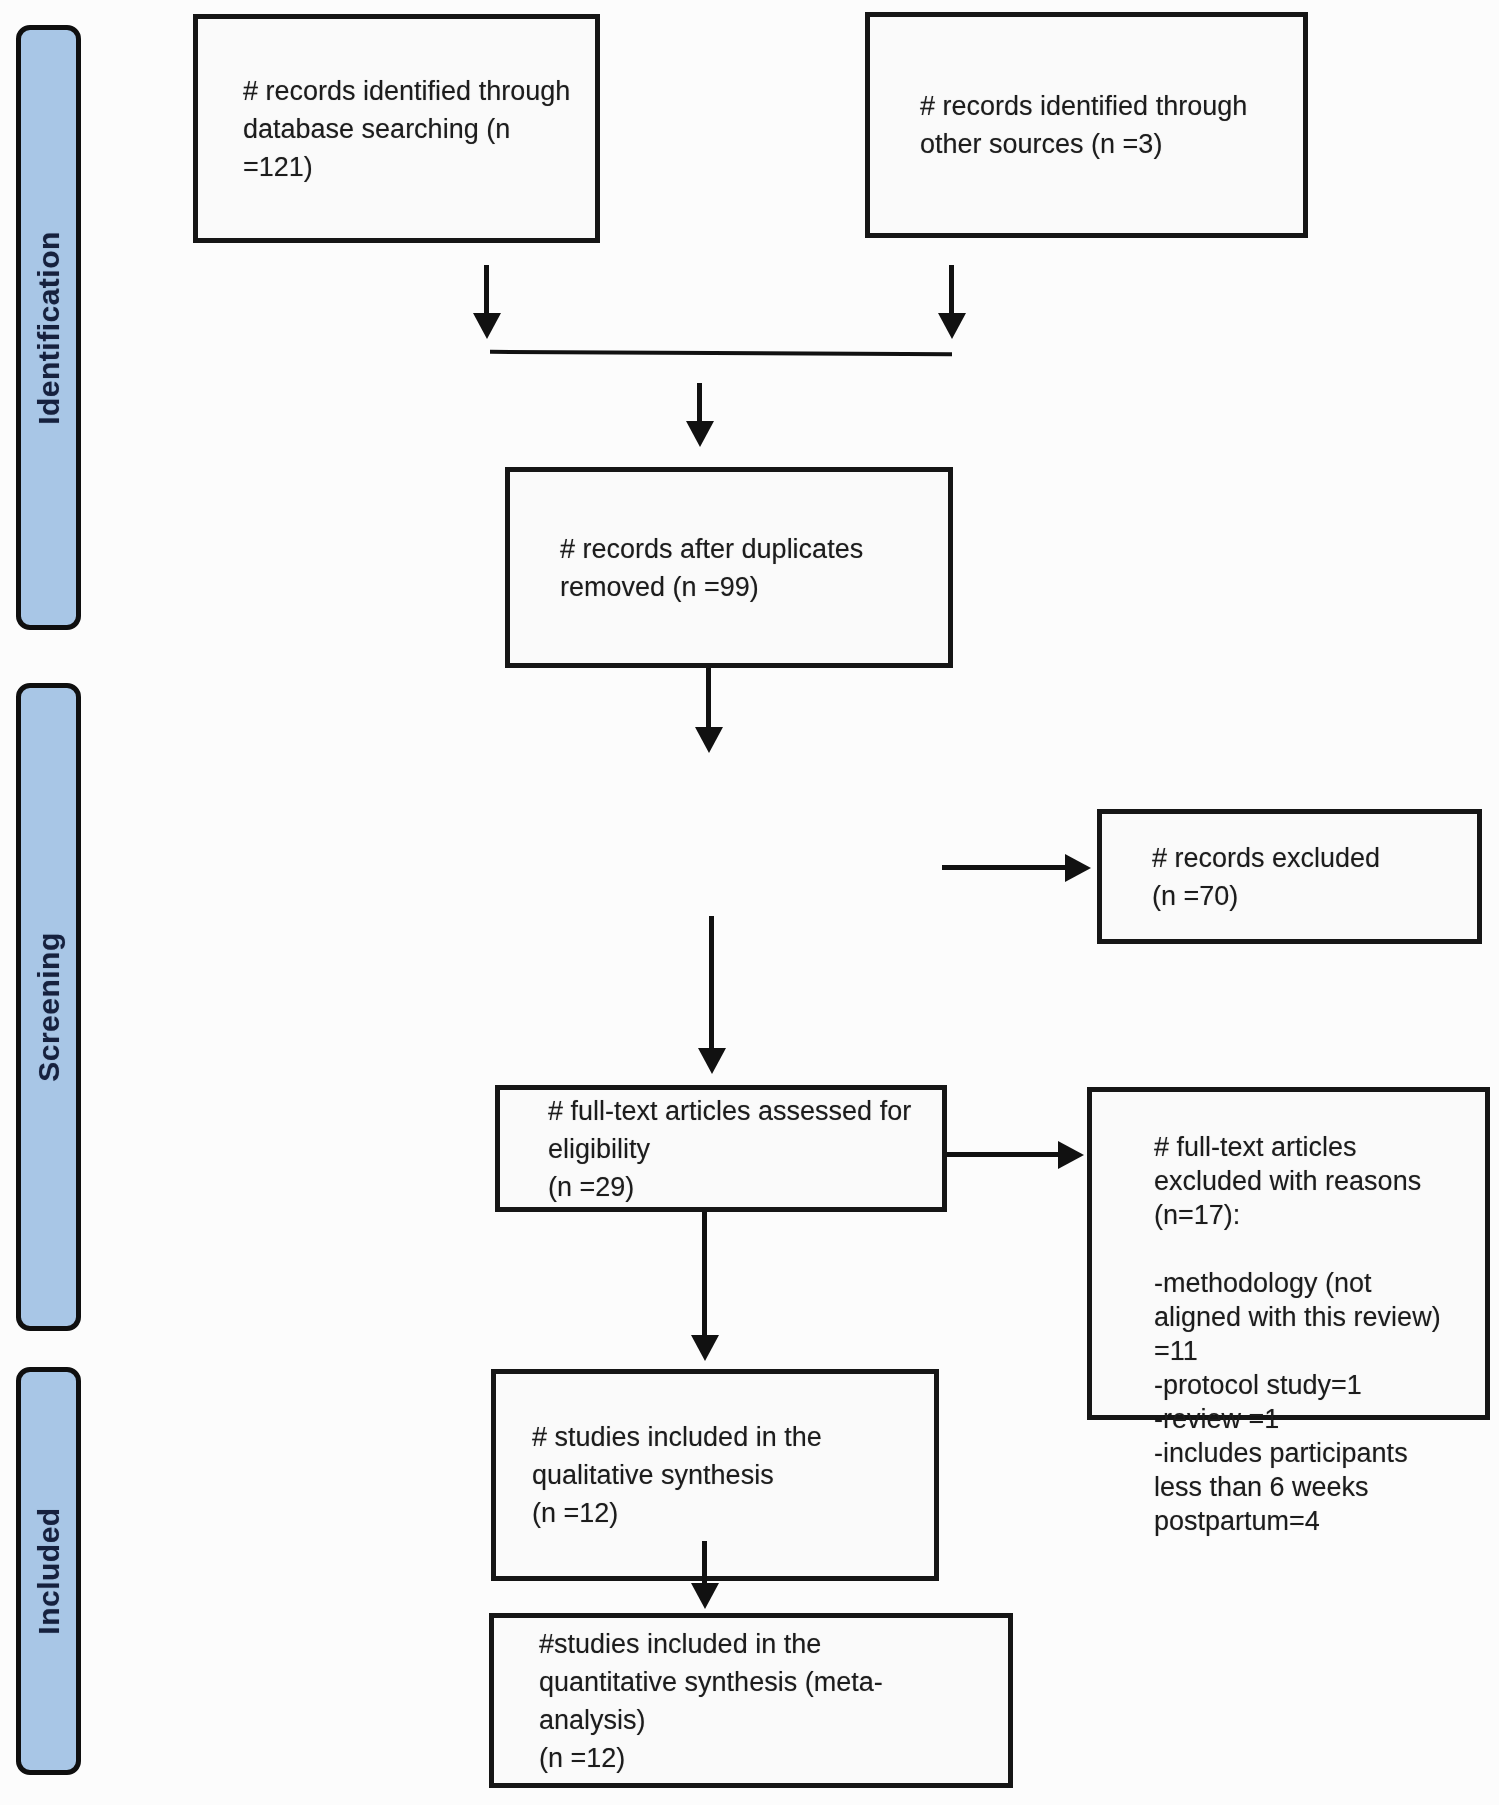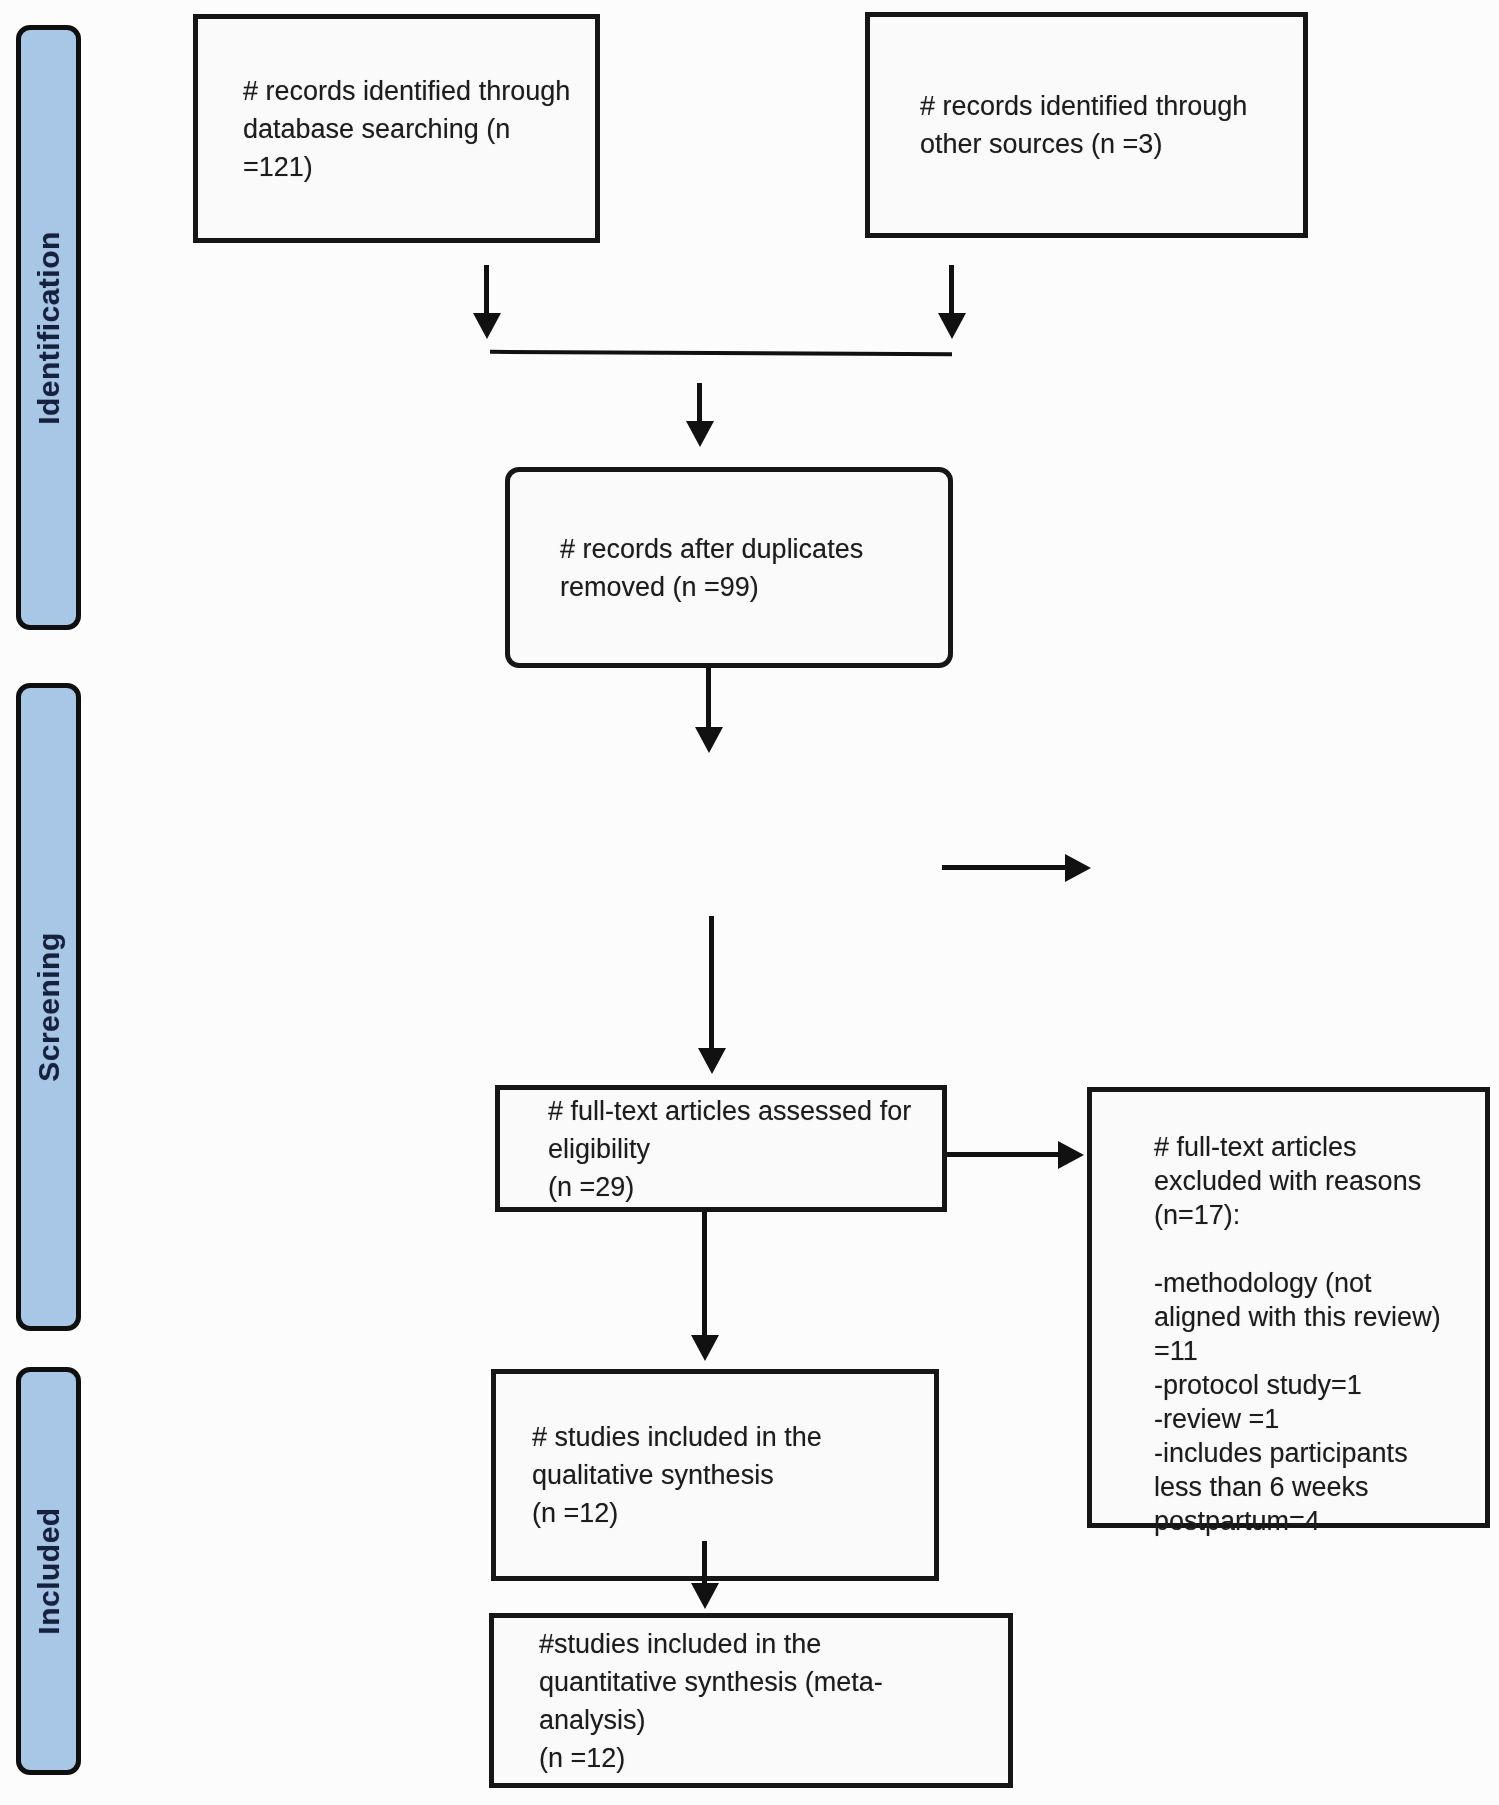--- a/index.html
+++ b/index.html
@@ -96,36 +96,40 @@
   <div class="fbox" style="left:865px;top:12px;width:443px;height:226px;padding-left:50px;padding-right:20px;">
     <span class="txt"># records identified through
 other sources (n =3)</span>
   </div>
 
   <div class="arrow-v" style="left:484px;top:265px;height:49px;"></div>
   <div class="arrow-v" style="left:949px;top:265px;height:49px;"></div>
   <div class="merge-line" style="left:490px;top:351px;width:462px;"></div>
   <div class="arrow-v" style="left:697px;top:383px;height:39px;"></div>
 
-  <div class="fbox" style="left:505px;top:467px;width:448px;height:201px;padding-left:50px;padding-right:20px;border-radius:14px;">
+  <div class="fbox" style="left:505px;top:467px;width:448px;height:201px;padding-left:50px;padding-right:20px;">
     <span class="txt"># records after duplicates
 removed (n =99)</span>
   </div>
   <div class="arrow-v" style="left:706px;top:668px;height:60px;"></div>
 
   <div class="arrow-h" style="left:942px;top:865px;width:124px;"></div>
+  <div class="fbox" style="left:1097px;top:809px;width:385px;height:135px;padding-left:50px;padding-right:20px;">
+    <span class="txt"># records excluded
+(n =70)</span>
+  </div>
   <div class="arrow-v" style="left:709px;top:916px;height:133px;"></div>
 
   <div class="fbox" style="left:495px;top:1085px;width:452px;height:127px;padding-left:48px;padding-right:6px;">
     <span class="txt"># full-text articles assessed for
 eligibility
 (n =29)</span>
   </div>
   <div class="arrow-h" style="left:947px;top:1152px;width:112px;"></div>
-  <div class="fbox top-align" style="left:1087px;top:1087px;width:403px;height:441px;padding:38px 18px 0 62px;line-height:34px;">
+  <div class="fbox top-align" style="left:1087px;top:1087px;width:403px;height:333px;padding:38px 18px 0 62px;line-height:34px;">
     <span class="txt"># full-text articles
 excluded with reasons
 (n=17):
 
 -methodology (not
 aligned with this review)
 =11
 -protocol study=1
 -review =1
 -includes participants

